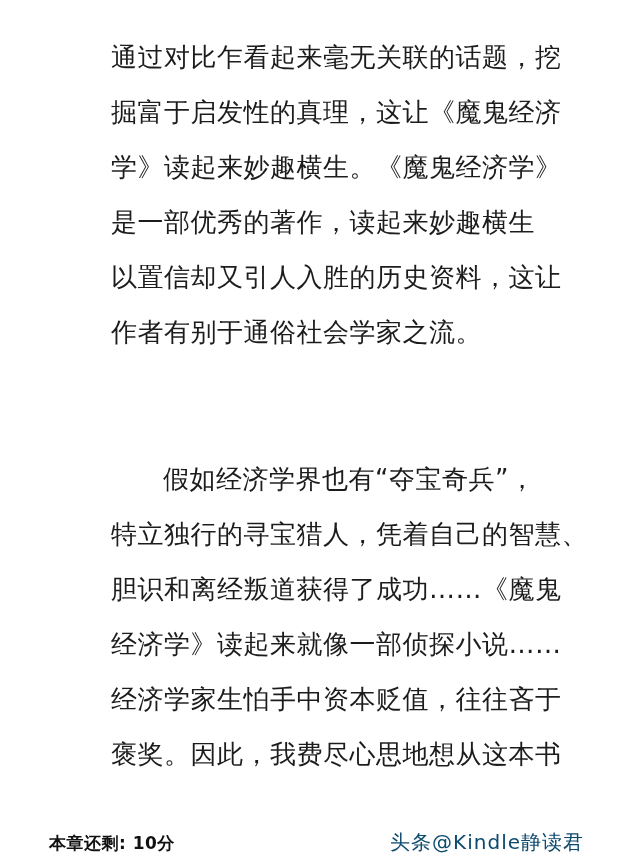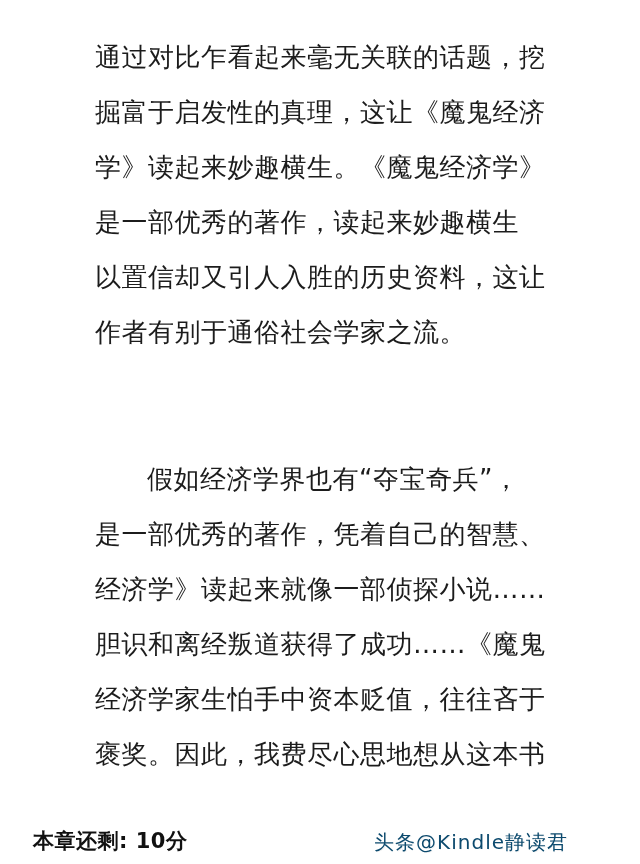--- a/index.html
+++ b/index.html
@@ -7,20 +7,21 @@
     padding: 0;
     background: #ffffff;
   }
   .page {
     position: relative;
     width: 576px;
     height: 864px;
     background: #ffffff;
     overflow: hidden;
     font-family: "DejaVu Sans", sans-serif;
+    margin-left: 16px;
   }
   .text-block {
     position: absolute;
     left: 95px;
     width: 455px;
     color: #1c1c1c;
   }
   #para1 { top: 30px; }
   #attribution-block { top: 368px; text-align: right; }
   #para2 { top: 452px; }
@@ -31,21 +32,21 @@
     font-size: 26px;
     letter-spacing: 0.5px;
     white-space: nowrap;
     color: #1c1c1c;
   }
   .line.indent { text-indent: 52px; }
   .footer-left {
     position: absolute;
     left: 33px;
     bottom: 9px;
-    font-size: 21px;
+    font-size: 17px;
     font-weight: bold;
     color: #111111;
     letter-spacing: 0.5px;
   }
   .watermark {
     position: absolute;
     right: 8px;
     bottom: 8px;
     font-size: 20px;
     color: #0c4a6e;
@@ -63,23 +64,23 @@
     <div class="line">掘富于启发性的真理，这让《魔鬼经济</div>
     <div class="line">学》读起来妙趣横生。《魔鬼经济学》</div>
     <div class="line">是一部优秀的著作，读起来妙趣横生</div>
     <div class="line">以置信却又引人入胜的历史资料，这让</div>
     <div class="line">作者有别于通俗社会学家之流。</div>
   </div>
 
 
   <div class="text-block" id="para2">
     <div class="line indent">假如经济学界也有“夺宝奇兵”，</div>
-    <div class="line">是一部优秀的著作，凭着自己的智慧、</div>
+    <div class="line">特立独行的寻宝猎人，凭着自己的智慧、</div>
+    <div class="line">胆识和离经叛道获得了成功……《魔鬼</div>
     <div class="line">经济学》读起来就像一部侦探小说……</div>
-    <div class="line">胆识和离经叛道获得了成功……《魔鬼</div>
     <div class="line">经济学家生怕手中资本贬值，往往吝于</div>
     <div class="line">褒奖。因此，我费尽心思地想从这本书</div>
   </div>
 
   <div class="footer-left">本章还剩: 10分</div>
 
   <div class="watermark">头条@Kindle静读君</div>
 
 </div>
 

